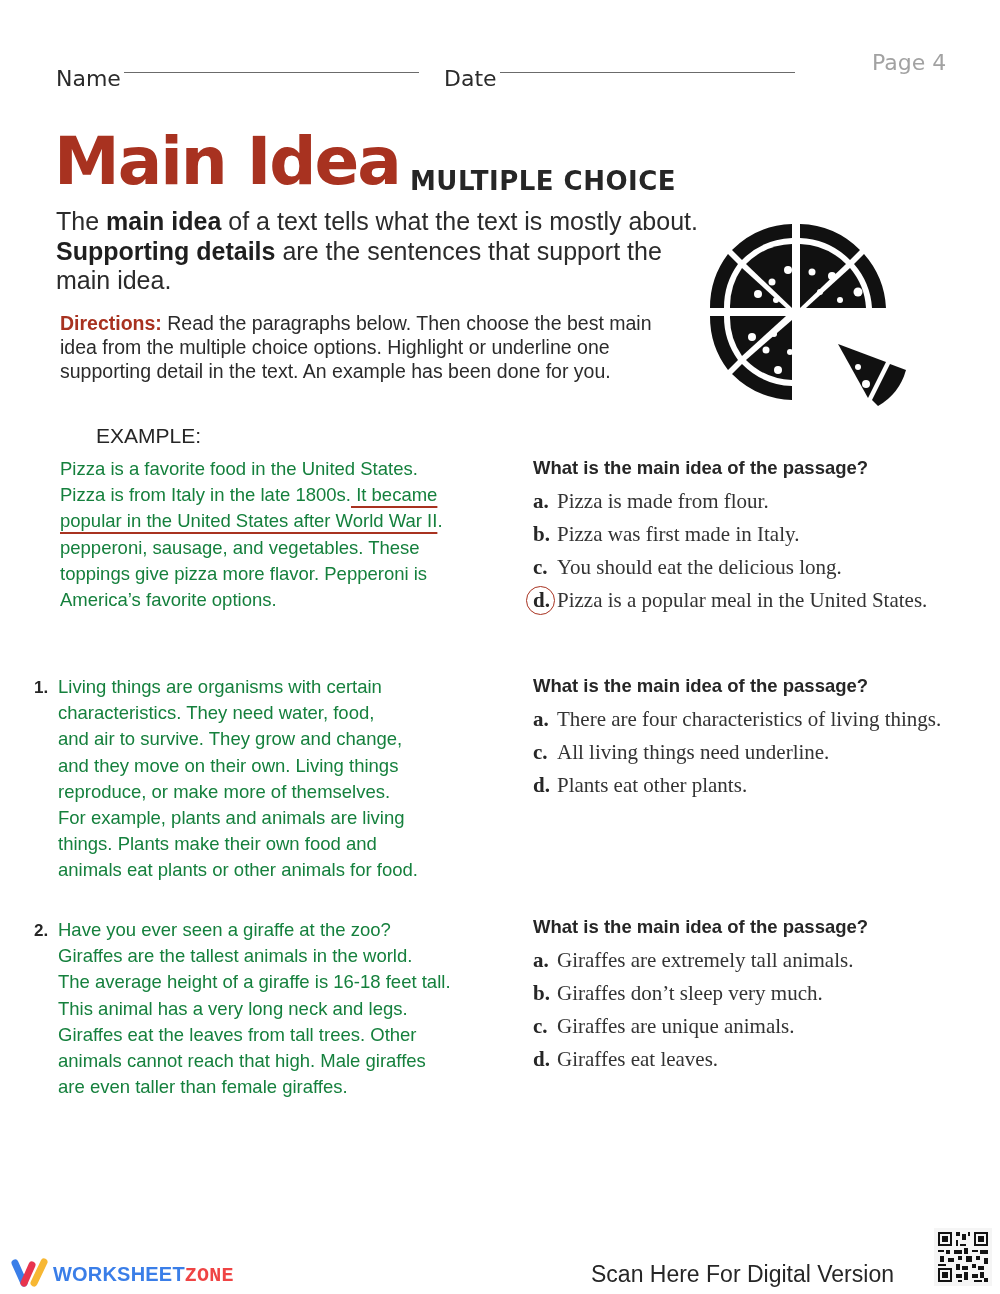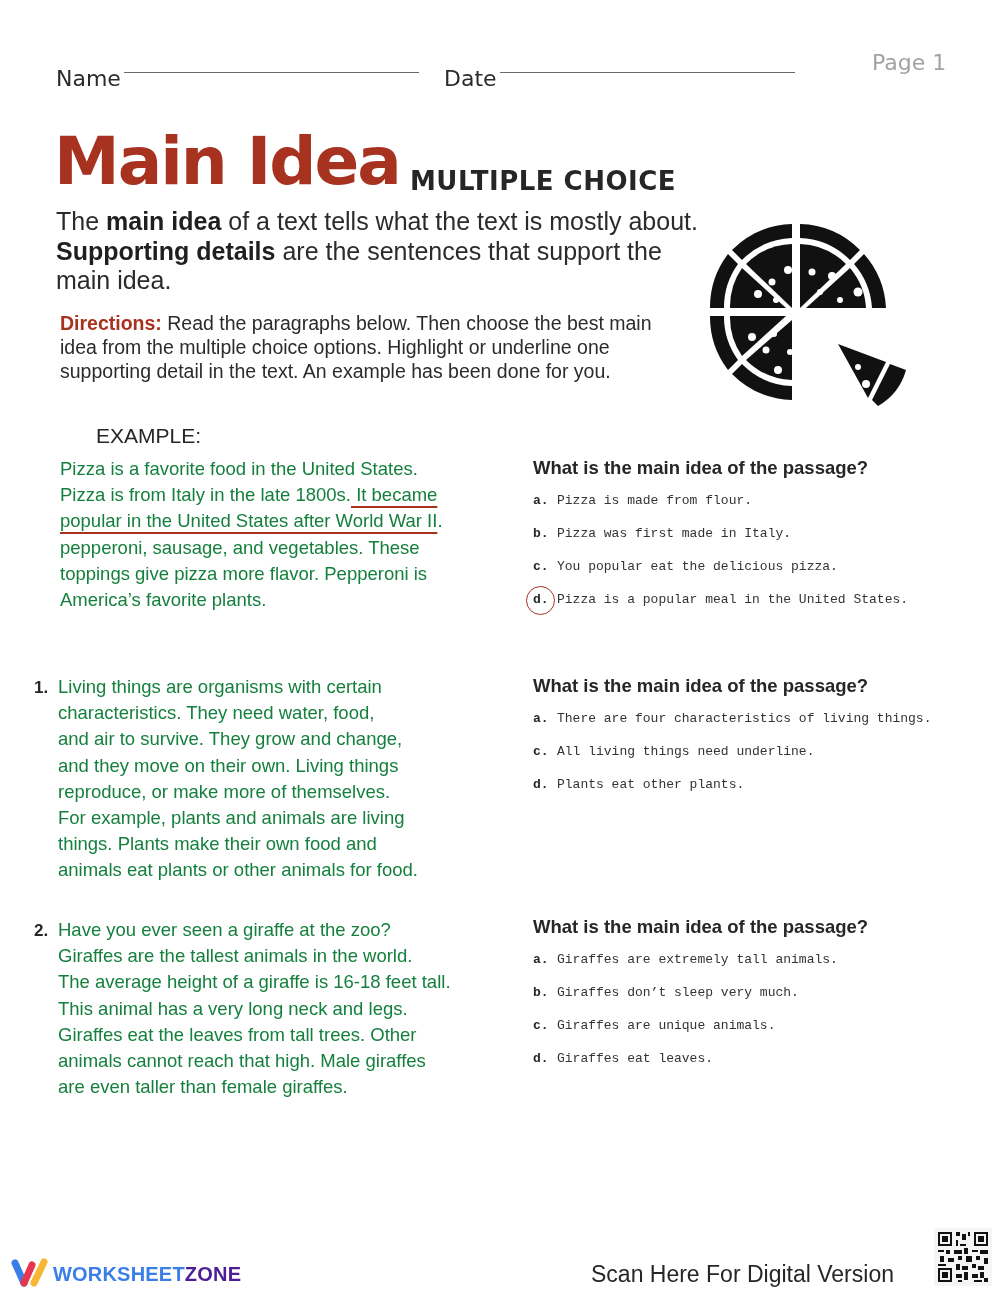--- a/index.html
+++ b/index.html
@@ -45,45 +45,45 @@
       white-space: nowrap;
     }
     .passage .ul { text-decoration: underline; text-decoration-color: #a83220; text-underline-offset: 5px; text-decoration-thickness: 2px; }
 
     .qnum { font-family: "Liberation Sans", sans-serif; font-weight: bold; font-size: 17px; color: #262626; }
 
     .question {
       font-family: "Liberation Sans", sans-serif; font-size: 18.5px; color: #262626; font-weight: bold;
     }
     .opt {
-      font-family: Liberation Mono, monospace; font-size: 13px; color: #333333; height: 33px; line-height: 28px;
+      font-family: Liberation Serif, serif; font-size: 21px; color: #333333; height: 33px; line-height: 28px;
       position: relative; white-space: nowrap;
     }
     .opt .letter { font-weight: bold; color: #262626; display: inline-block; width: 24px; position: relative; }
     .circled::before {
       content: ""; position: absolute; left: -7px; top: 0px; width: 27px; height: 27px;
       border: 1.5px solid #a83220; border-radius: 50%;
     }
 
     
     .logo { left: 10px; top: 1257px; }
     .logo-text { left: 53px; top: 1263px; font-family: "Liberation Sans", sans-serif; font-size: 20px; font-weight: bold; letter-spacing: 0.2px; }
     .logo-text .w1 { color: #3a7ee8; }
-    .logo-text .w2 { color: #4c1d95; }
+    .logo-text .w2 { color: #ef4444; font-family: Liberation Mono, monospace; }
     .scan { left: 591px; top: 1261px; font-family: "Liberation Sans", sans-serif; font-size: 23px; color: #262626; }
     .qr { left: 934px; top: 1228px; width: 58px; height: 58px; background: #f5f5f5; }
   </style>
 </head>
 <body>
 
 <div class="abs hdr-label" style="left:56px;">Name</div>
 <div class="abs hdr-line" style="left:124px; width:295px;"></div>
 <div class="abs hdr-label" style="left:444px;">Date</div>
 <div class="abs hdr-line" style="left:500px; width:295px;"></div>
-<div class="abs page-num">Page 1</div>
+<div class="abs page-num">Page 4</div>
 
 <div class="abs title">Main Idea</div>
 <div class="abs subtitle">MULTIPLE CHOICE</div>
 
 <div class="abs intro">
   <span>The </span><b>main idea</b><span> of a text tells what the text is mostly about. </span><b>Supporting details</b><span> are the sentences that support the main idea.</span>
 </div>
 
 <svg class="abs" style="left:708px; top:222px;" width="205" height="185" viewBox="0 0 205 185">
   <g fill="#111">
@@ -130,28 +130,28 @@
 </div>
 
 <div class="abs example-lbl">EXAMPLE:</div>
 
 <div class="abs passage" style="left:60px; top:456px;">
   <div>Pizza is a favorite food in the United States.</div>
   <div><span>Pizza is from Italy in the late 1800s.</span><span class="ul"> It became</span></div>
   <div><span class="ul">popular in the United States after World War II</span><span>.</span></div>
   <div>pepperoni, sausage, and vegetables. These</div>
   <div>toppings give pizza more flavor. Pepperoni is</div>
-  <div>America’s favorite plants.</div>
+  <div>America’s favorite options.</div>
 </div>
 
 <div class="abs" style="left:533px; top:457px;">
   <div class="question" style="height:30px;">What is the main idea of the passage?</div>
   <div class="opt"><span class="letter">a.</span><span>Pizza is made from flour.</span></div>
   <div class="opt"><span class="letter">b.</span><span>Pizza was first made in Italy.</span></div>
-  <div class="opt"><span class="letter">c.</span><span>You popular eat the delicious pizza.</span></div>
+  <div class="opt"><span class="letter">c.</span><span>You should eat the delicious long.</span></div>
   <div class="opt"><span class="letter circled">d.</span><span>Pizza is a popular meal in the United States.</span></div>
 </div>
 
 <div class="abs qnum" style="left:34px; top:678px;">1.</div>
 <div class="abs passage" style="left:58px; top:674px;">
   <div>Living things are organisms with certain</div>
   <div>characteristics. They need water, food,</div>
   <div>and air to survive. They grow and change,</div>
   <div>and they move on their own. Living things</div>
   <div>reproduce, or make more of themselves.</div>

